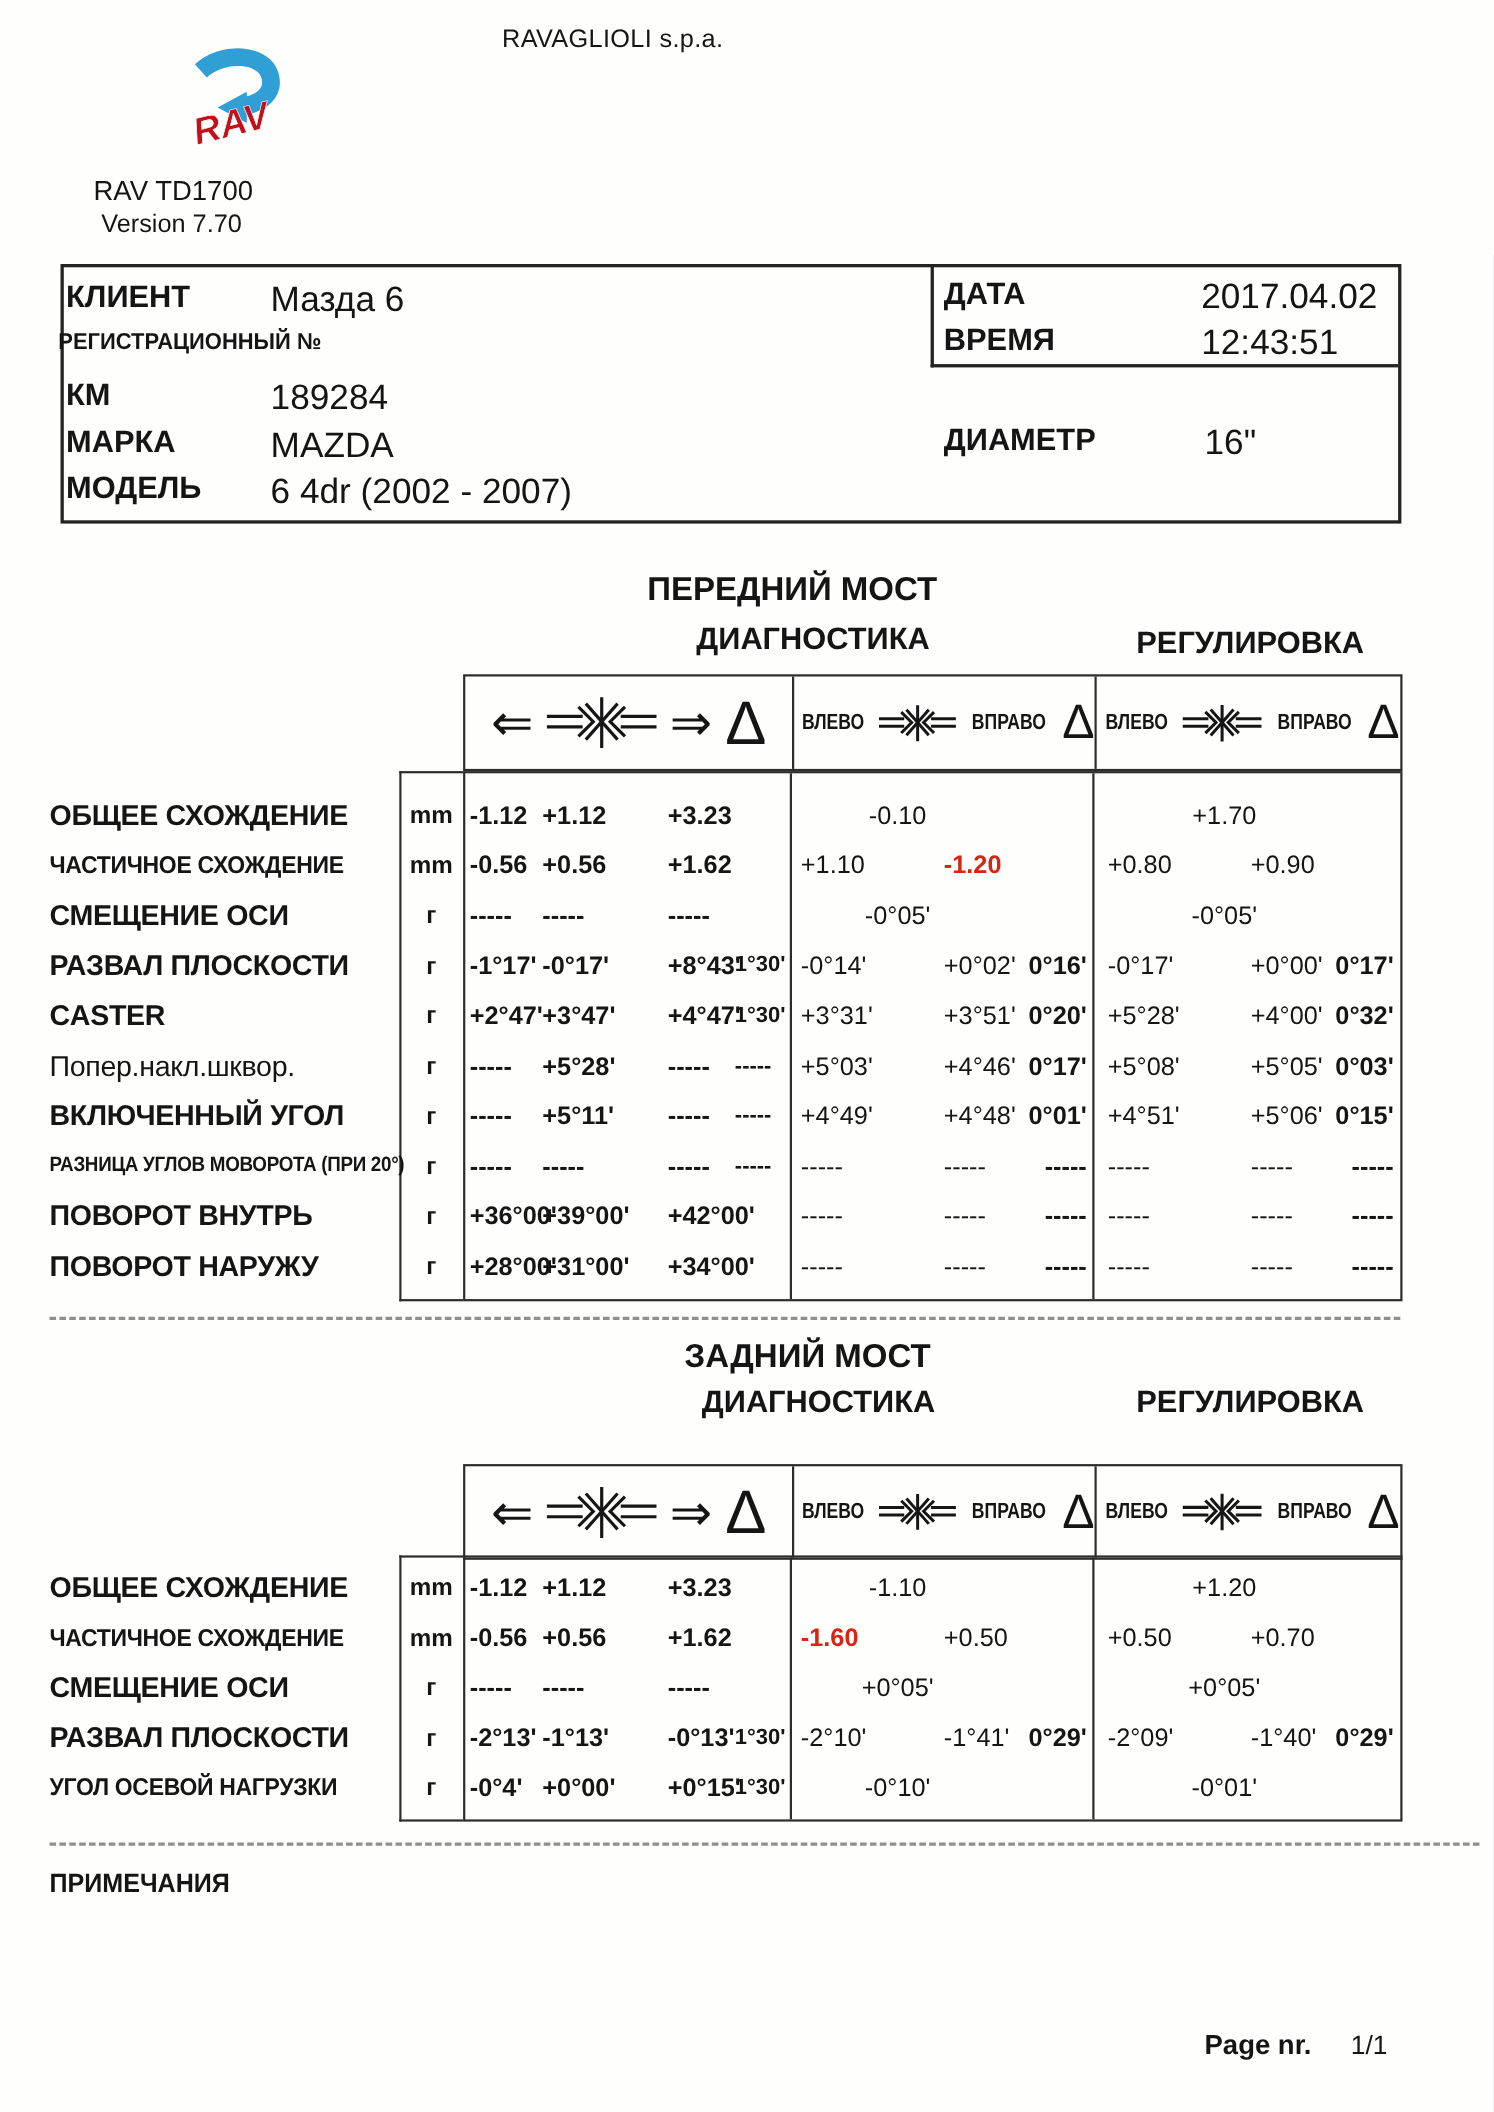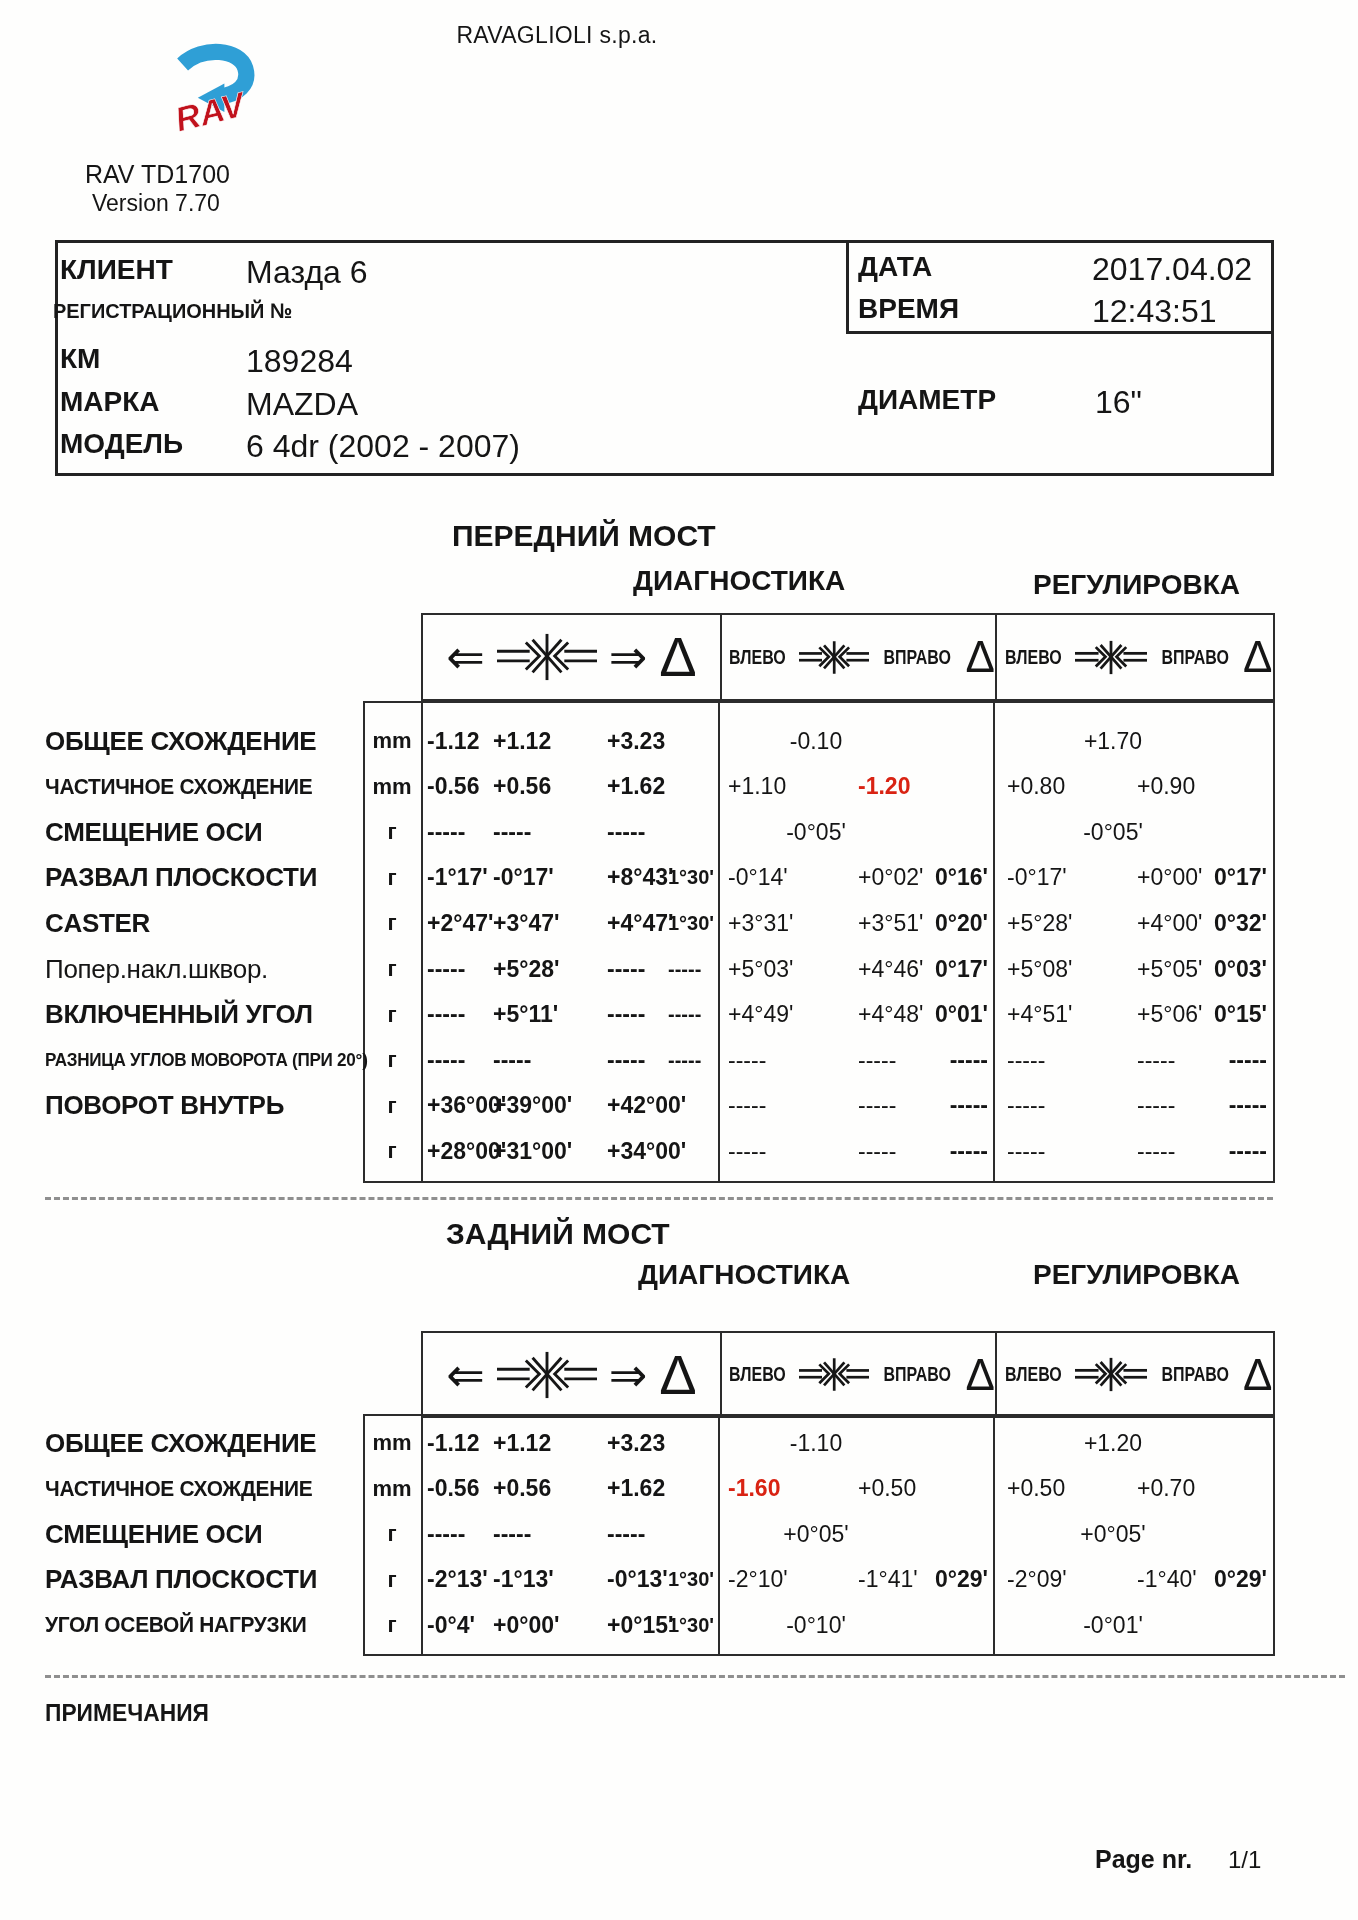--- a/index.html
+++ b/index.html
@@ -14,21 +14,21 @@
   .version{left:92px;top:190px;font-size:23px;}
 
   
   .client-box{left:55px;top:240px;width:1213px;height:230px;border:3px solid #232323;}
   .date-box{left:846px;top:240px;width:422px;height:91px;border-left:3px solid #232323;border-bottom:3px solid #232323;}
   .cl-label{font-size:28px;font-weight:bold;}
   .cl-label.sm{font-size:21px;transform:scaleX(.95);transform-origin:left top;}
   .cl-value{font-size:32px;}
 
   
-  .sec-title{width:400px;text-align:left;font-size:30px;font-weight:bold;}
+  .sec-title{width:400px;text-align:right;font-size:30px;font-weight:bold;}
   .sub-title{width:200px;text-align:center;font-size:28px;font-weight:bold;}
 
   
   .hdr-box{position:absolute;left:421px;width:850px;border:2px solid #2c2c2c;display:flex;}
   .hc{display:flex;align-items:center;justify-content:center;}
   .h1{width:297px;border-right:2px solid #2c2c2c;gap:12px;}
   .h2{width:273px;border-right:2px solid #2c2c2c;gap:6px;}
   .h3{flex:1;gap:6px;}
   .big-arrow{font-size:46px;line-height:1;}
   .big-delta{font-size:56px;line-height:1;}
@@ -271,20 +271,21 @@
         <span class="cell cb s1">+39°00'</span>
         <span class="cell cc s1">+42°00'</span>
         <span class="cell dl">-----</span>
         <span class="cell dr">-----</span>
         <span class="cell dd">-----</span>
         <span class="cell rl">-----</span>
         <span class="cell rr">-----</span>
         <span class="cell rd">-----</span>
       </div>
       <div class="trow" style="top: 1127.4px; height: 48px;">
+        <span class="cell rlabel ">ПОВОРОТ НАРУЖУ</span>
         <span class="cell unit">г</span>
         <span class="cell ca s1">+28°00'</span>
         <span class="cell cb s1">+31°00'</span>
         <span class="cell cc s1">+34°00'</span>
         <span class="cell dl">-----</span>
         <span class="cell dr">-----</span>
         <span class="cell dd">-----</span>
         <span class="cell rl">-----</span>
         <span class="cell rr">-----</span>
         <span class="cell rd">-----</span>

